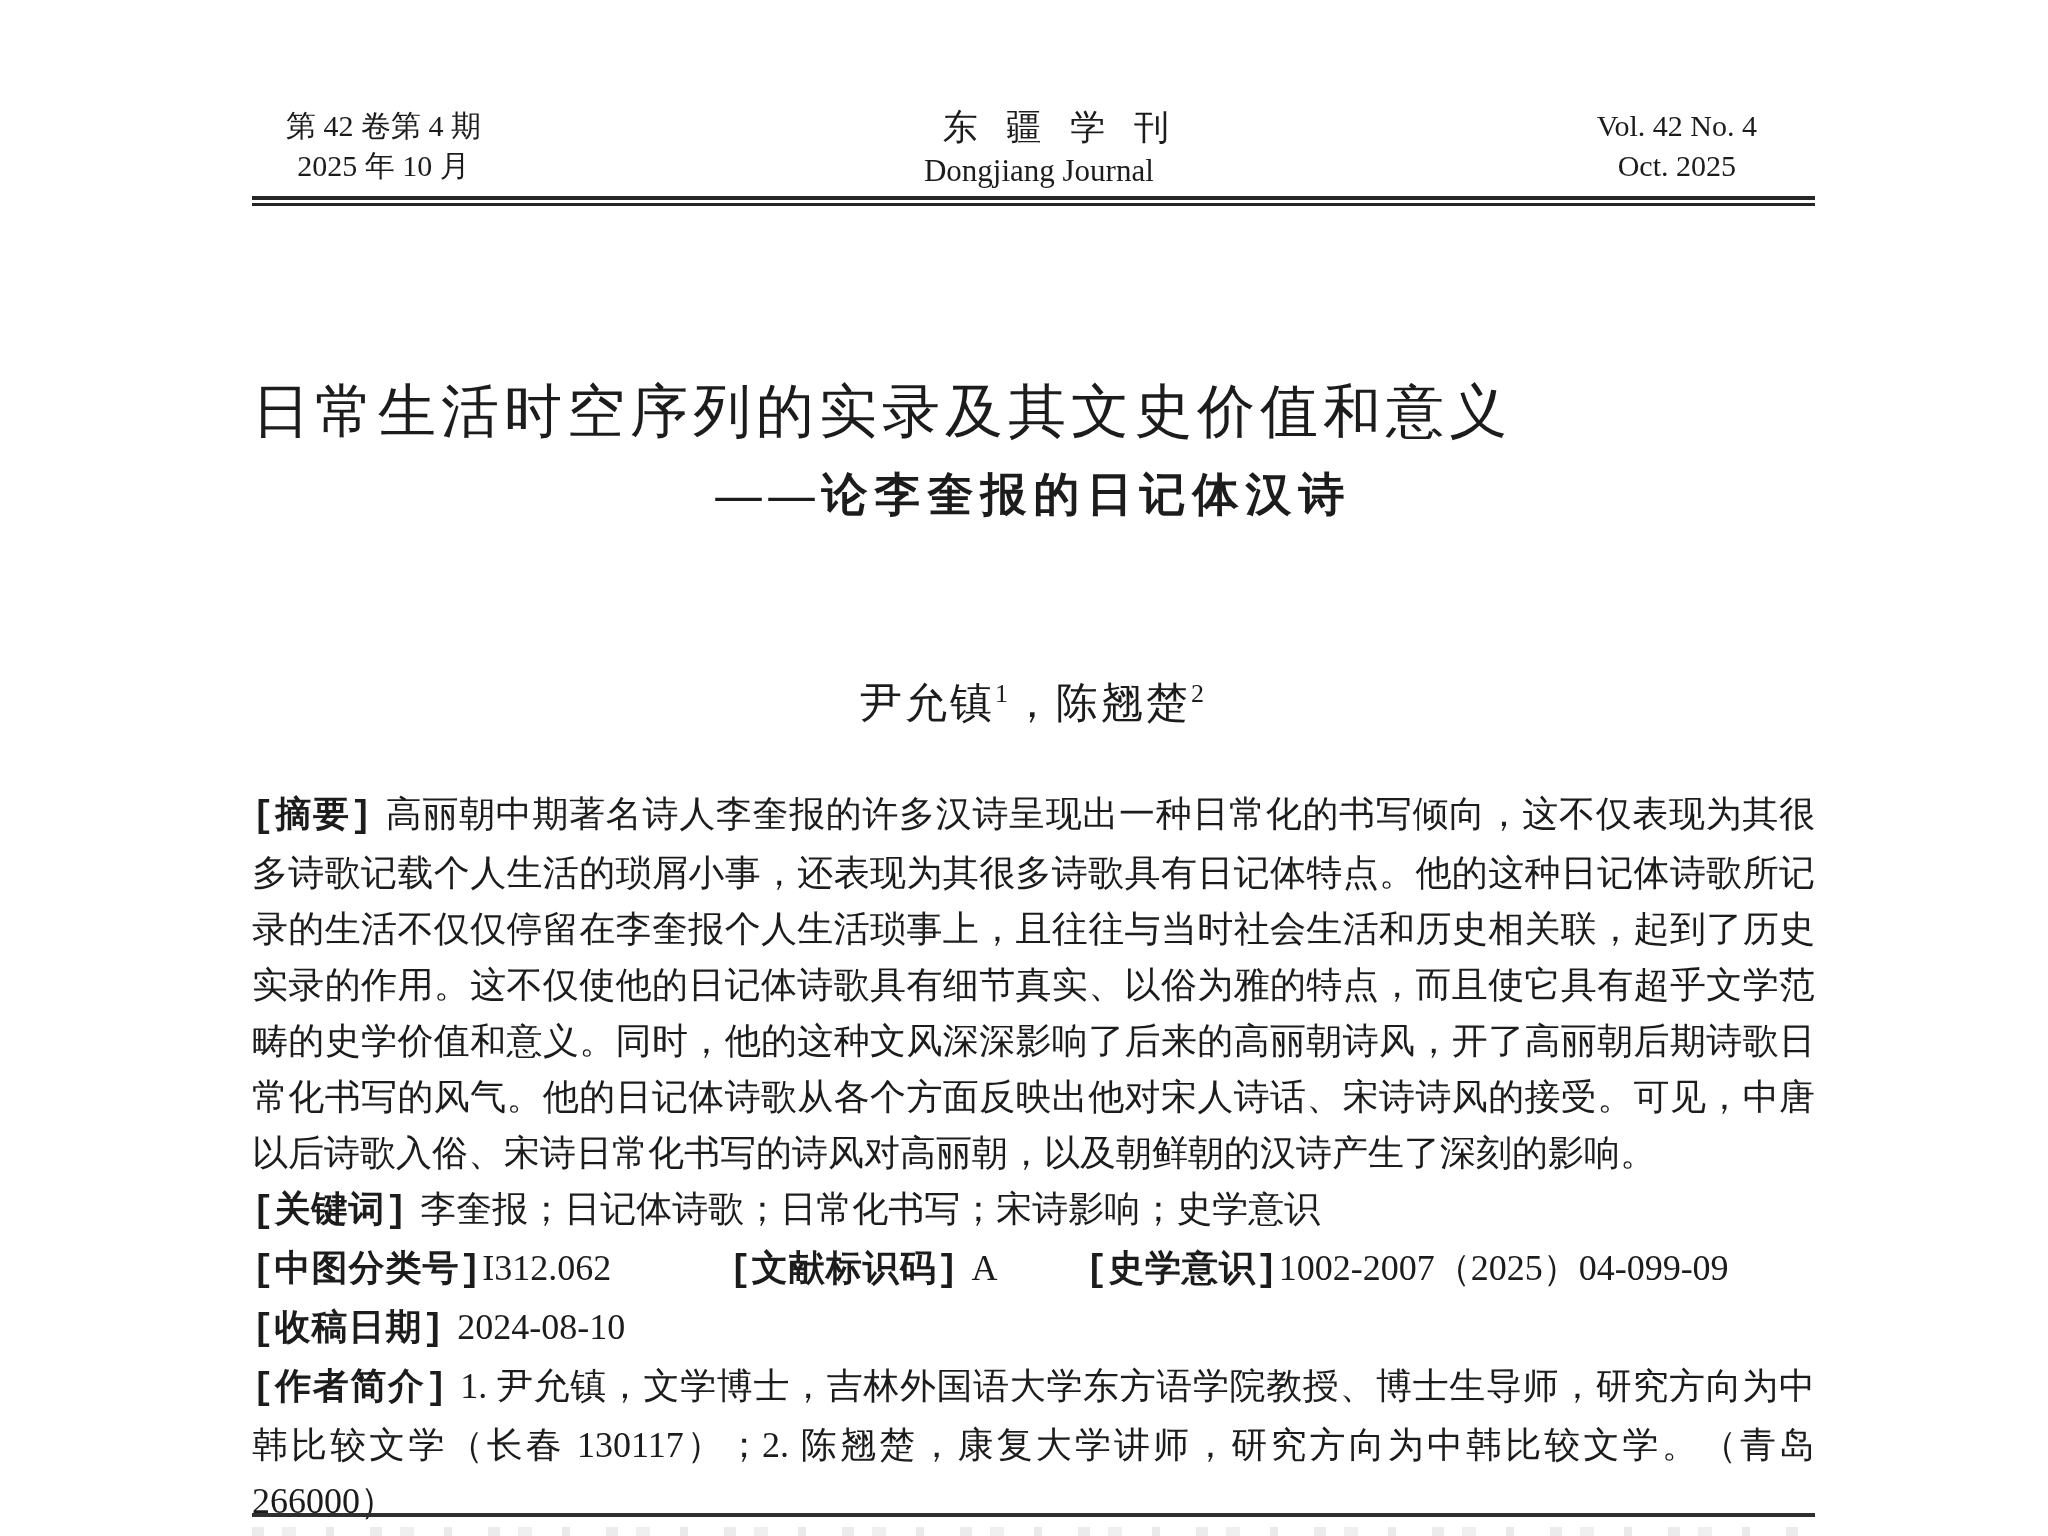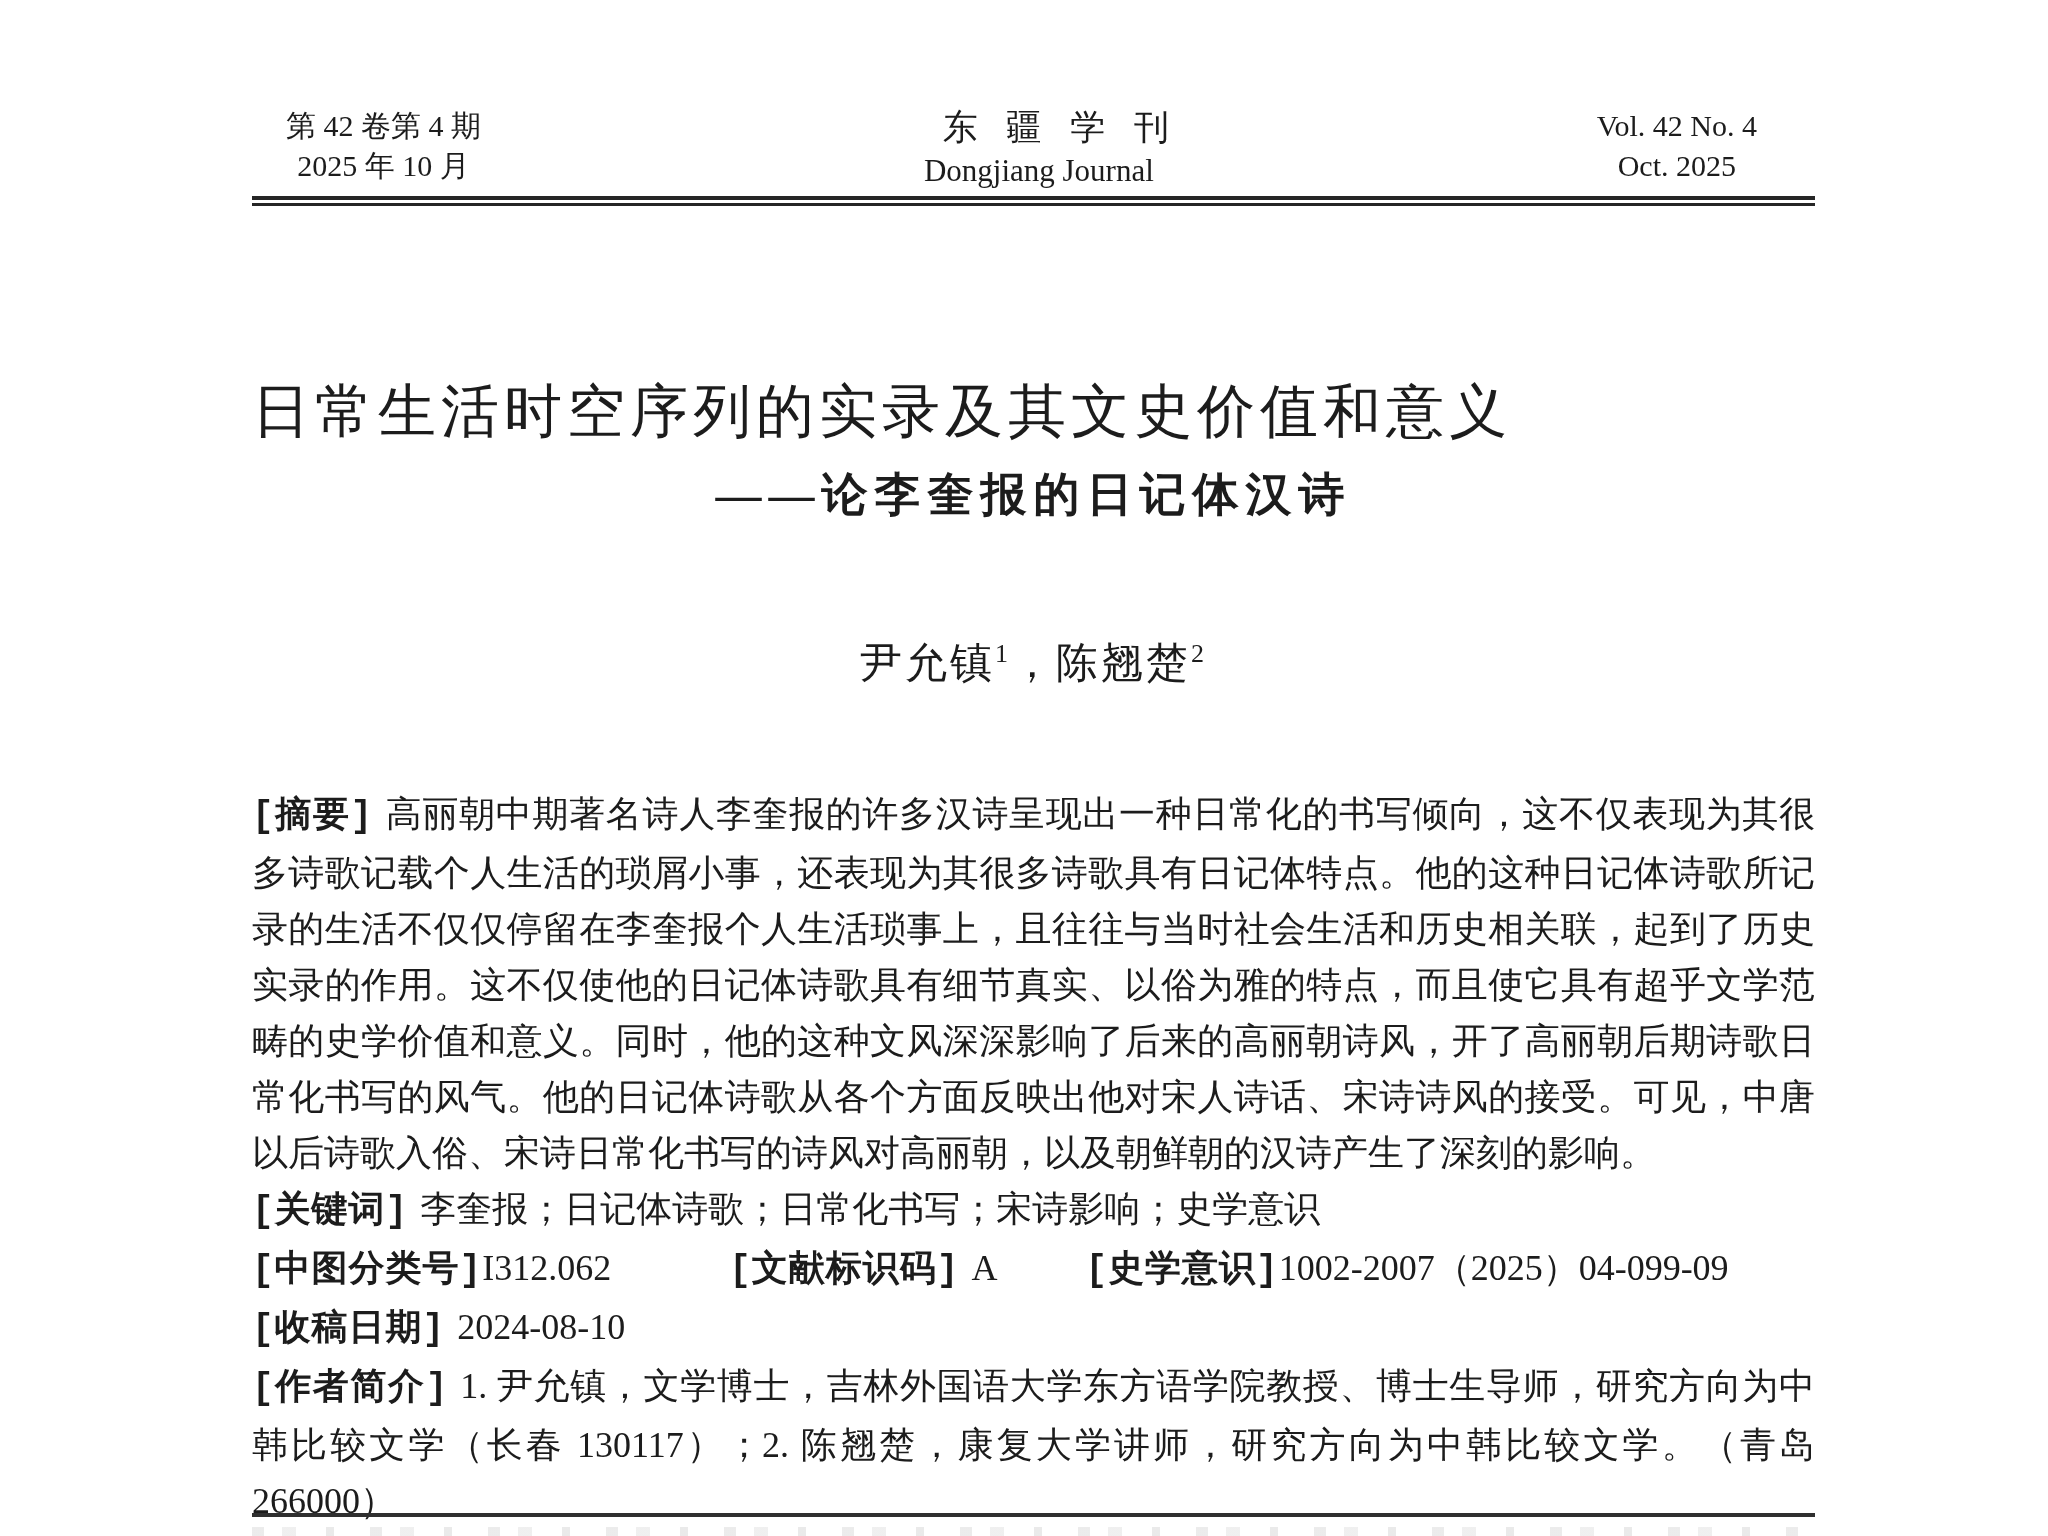--- a/index.html
+++ b/index.html
@@ -23,21 +23,21 @@
 
   .rule-double {
     top:196px; height:10px; box-sizing:border-box;
     border-top:4px solid #262626;
     border-bottom:3px solid #262626;
   }
 
   
   .title    { top:372px; text-align:left; font-size:58px; font-weight:400; letter-spacing:5px; line-height:80px; }
   .subtitle { top:462px; text-align:center; font-size:46px; font-weight:600; letter-spacing:7px; line-height:66px; }
-  .authors  { top:627px; text-align:center; font-size:42px; letter-spacing:3px; line-height:72px; }
+  .authors  { top:667px; text-align:center; font-size:42px; letter-spacing:3px; line-height:72px; }
   .authors sup { font-size:26px; line-height:0; }
 
   
   .frontmatter { top:786px; font-size:36px; line-height:56px; }
   .frontmatter p { margin:0; }
   .just { text-align:justify; }
   .label {
     font-family:Liberation Mono, monospace;
     font-weight:700;
     letter-spacing:1px;

